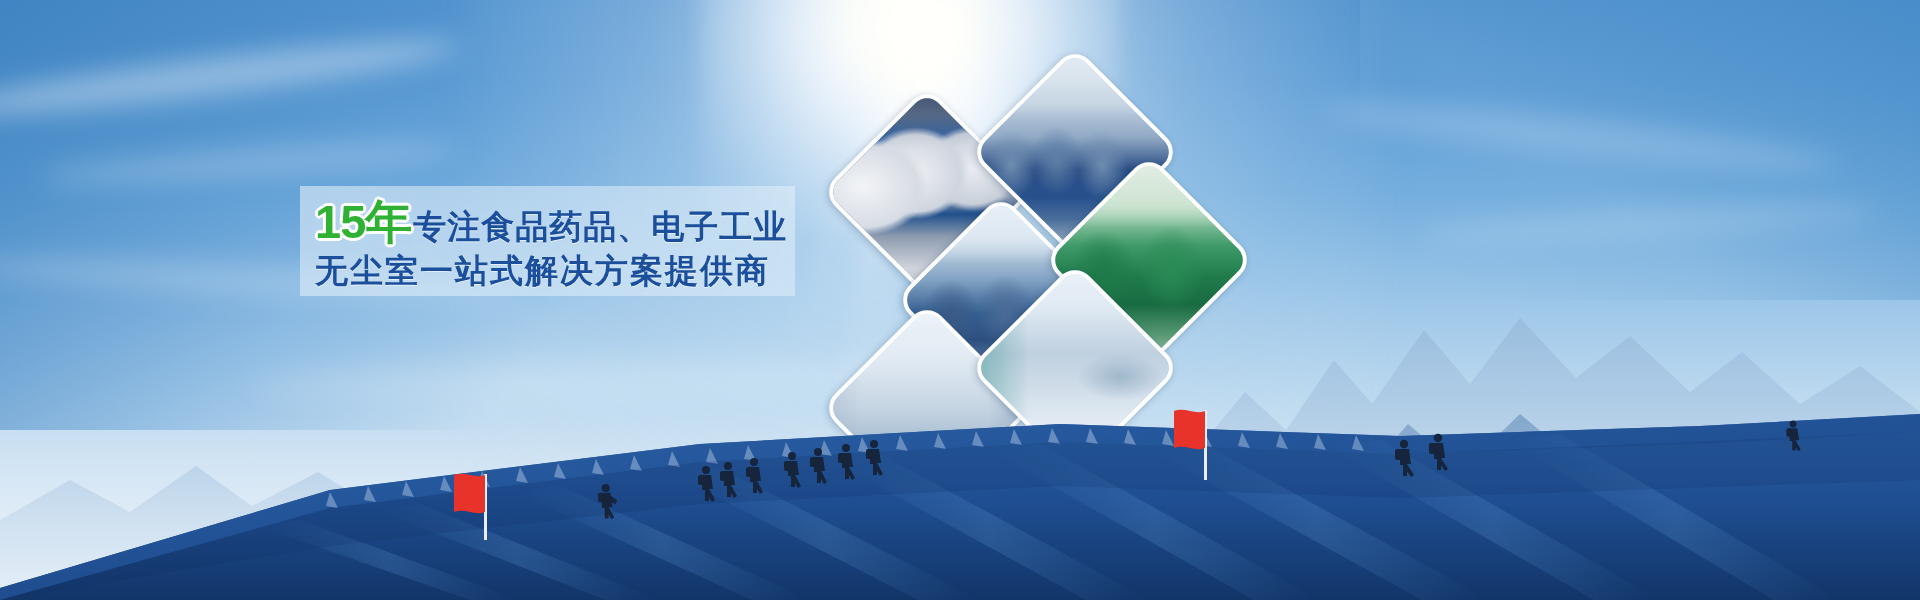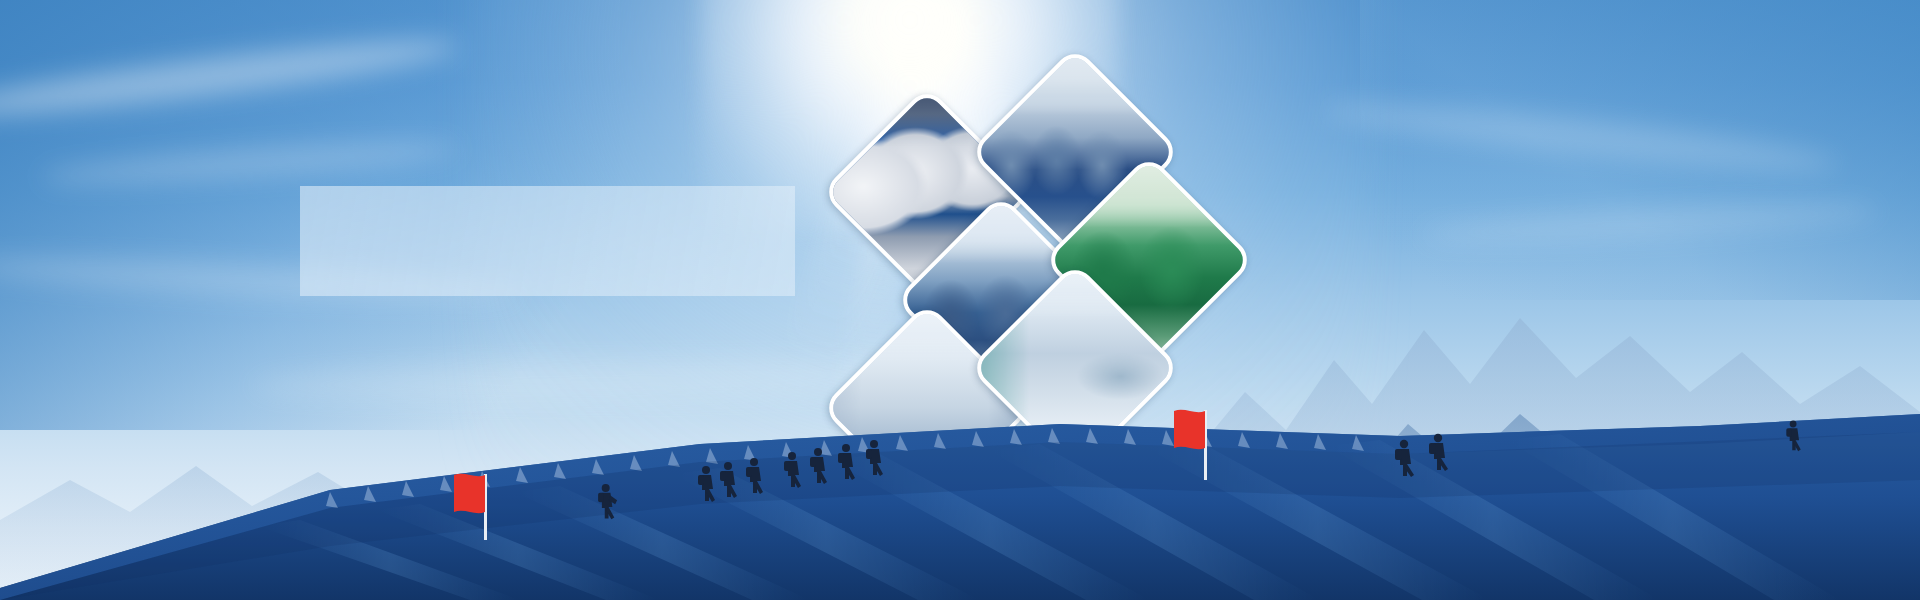--- a/index.html
+++ b/index.html
@@ -243,20 +243,27 @@
 
       <path fill="url(#mMid)" d="M1230,520 L1300,448 L1352,488 L1408,424 L1462,470 L1520,414 L1582,466 L1640,430 L1700,478 L1762,440 L1826,486 L1880,452 L1920,480 L1920,600 L1230,600 Z"></path>
 
       <path fill="url(#mNear)" d="M1320,560 L1390,496 L1440,528 L1496,478 L1552,518 L1610,470 L1668,516 L1728,482 L1790,526 L1848,494 L1920,534 L1920,600 L1320,600 Z"></path>
 
       <path fill="url(#mMid)" d="M620,545 L680,514 L728,540 L784,512 L840,542 L896,520 L950,548 L1000,530 L1060,556 L1120,538 L1180,562 L1180,600 L620,600 Z" opacity=".55"></path>
     </svg>
   </div>
 
   <div class="text-panel"></div>
+  <div class="headline">
+    <div class="line1">
+      <span class="years">15年</span>
+      <span class="sub1">专注食品药品、电子工业</span>
+    </div>
+    <div class="line2">无尘室一站式解决方案提供商</div>
+  </div>
 
   <div class="collage">
     <div class="dia d1">
       <div class="inner ph-electronics"></div>
     </div>
     <div class="dia d2">
       <div class="inner ph-assembly"></div>
     </div>
     <div class="dia d3">
       <div class="inner ph-lab"></div>

